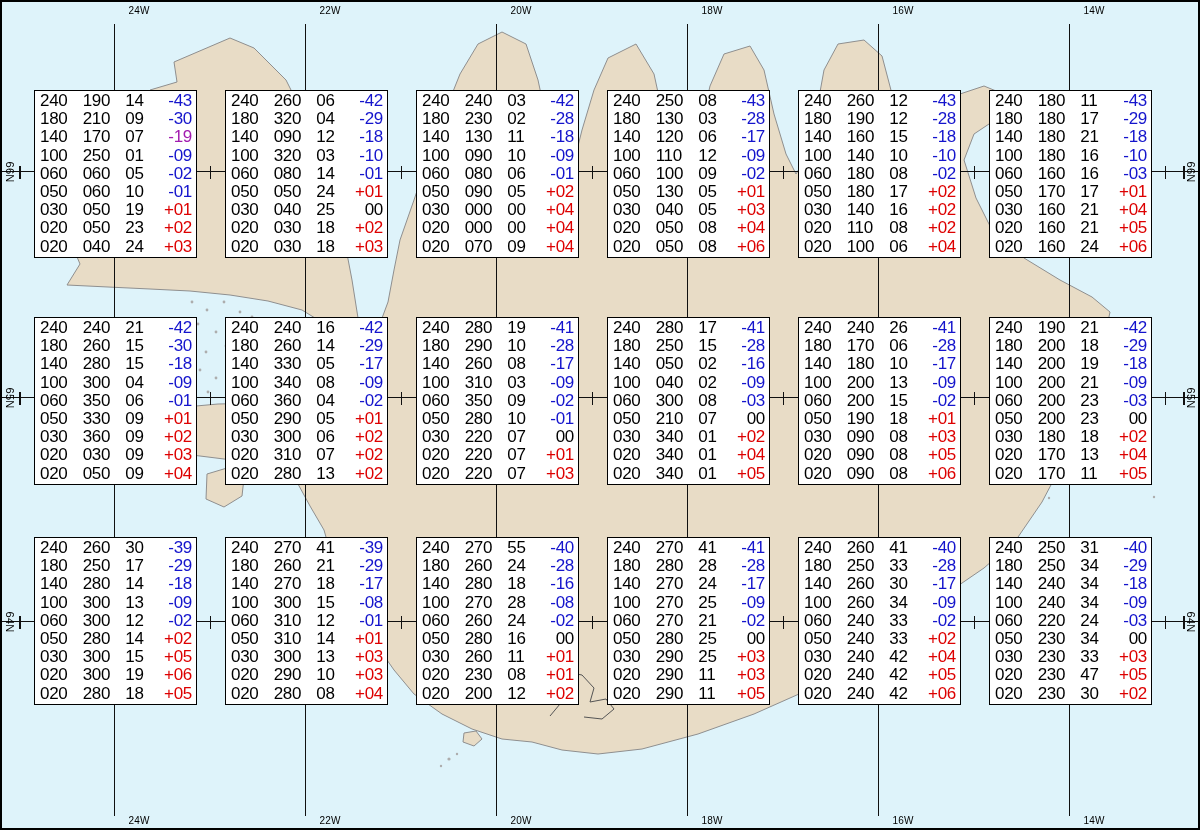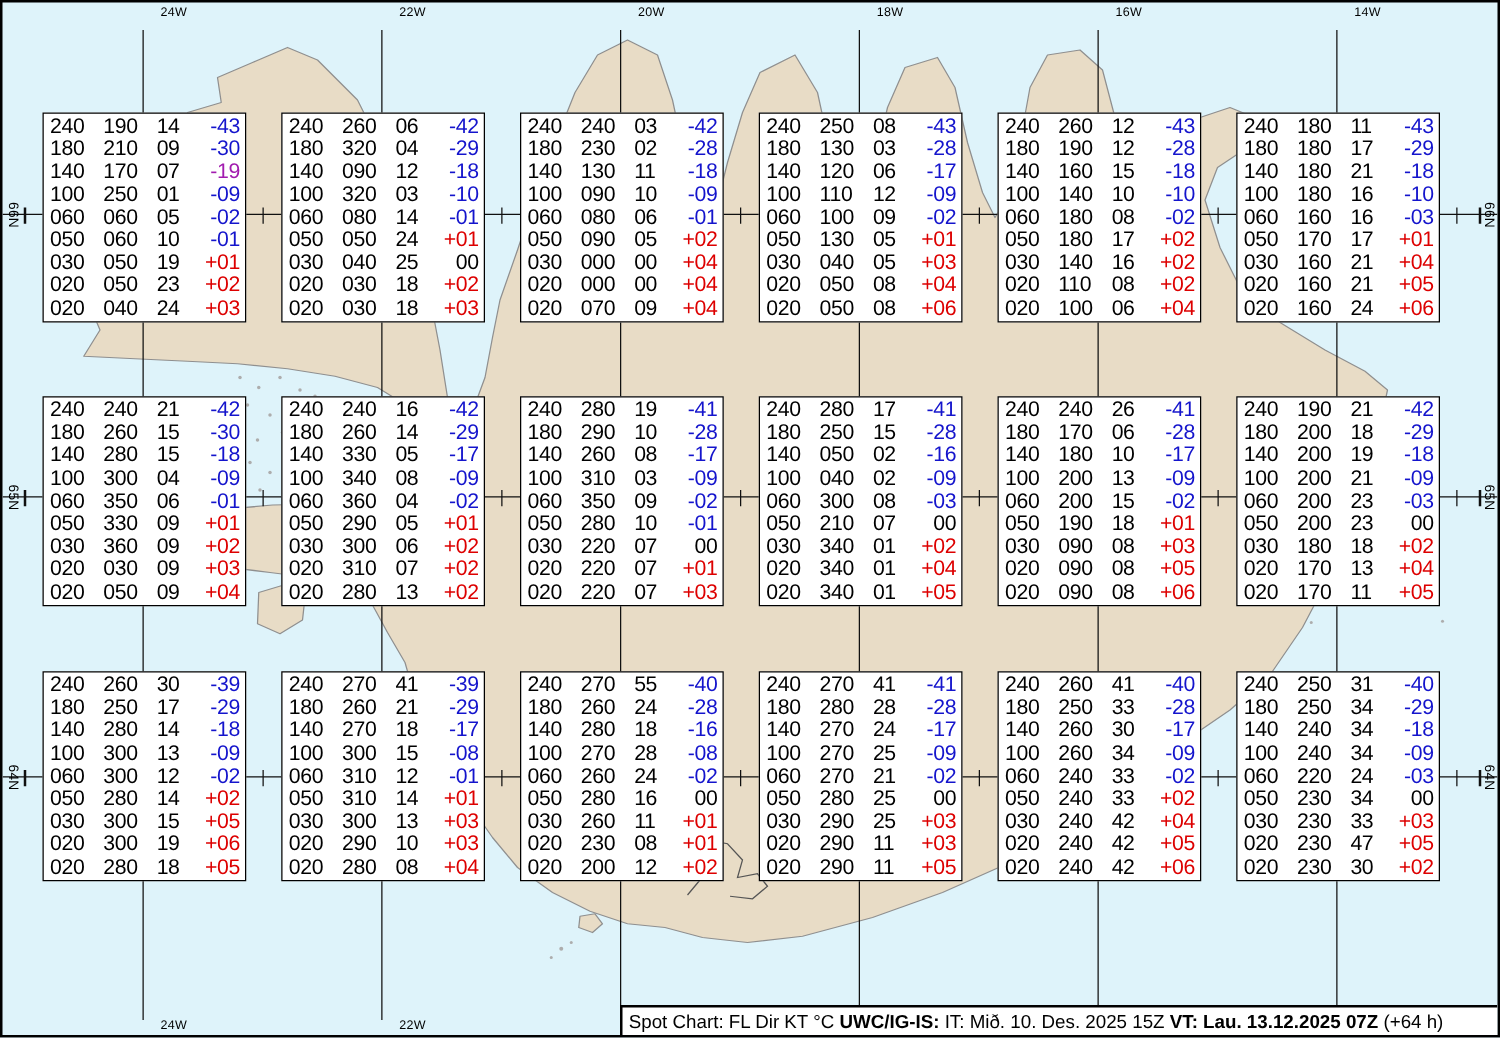--- a/index.html
+++ b/index.html
@@ -1145,14 +1145,13 @@
         </div>
         <div class="spot-row">
           <span class="c-fl">020</span>
           <span class="c-dir">230</span>
           <span class="c-kt">30</span>
           <span class="c-temp" style="color: rgb(221, 0, 0);">+02</span>
         </div>
       </div>
     </div>
 
-  <div id="footer-bar"><span>Spot Chart: FL Dir KT °C </span><b>UWC/IG-IS:</b><span> IT: Mið. 10. Des. 2025 15Z </span><b>VT: Lau. 13.12.2025 07Z</b><span> (+64 h)</span></div>
 </div>
 
 </body></html>

